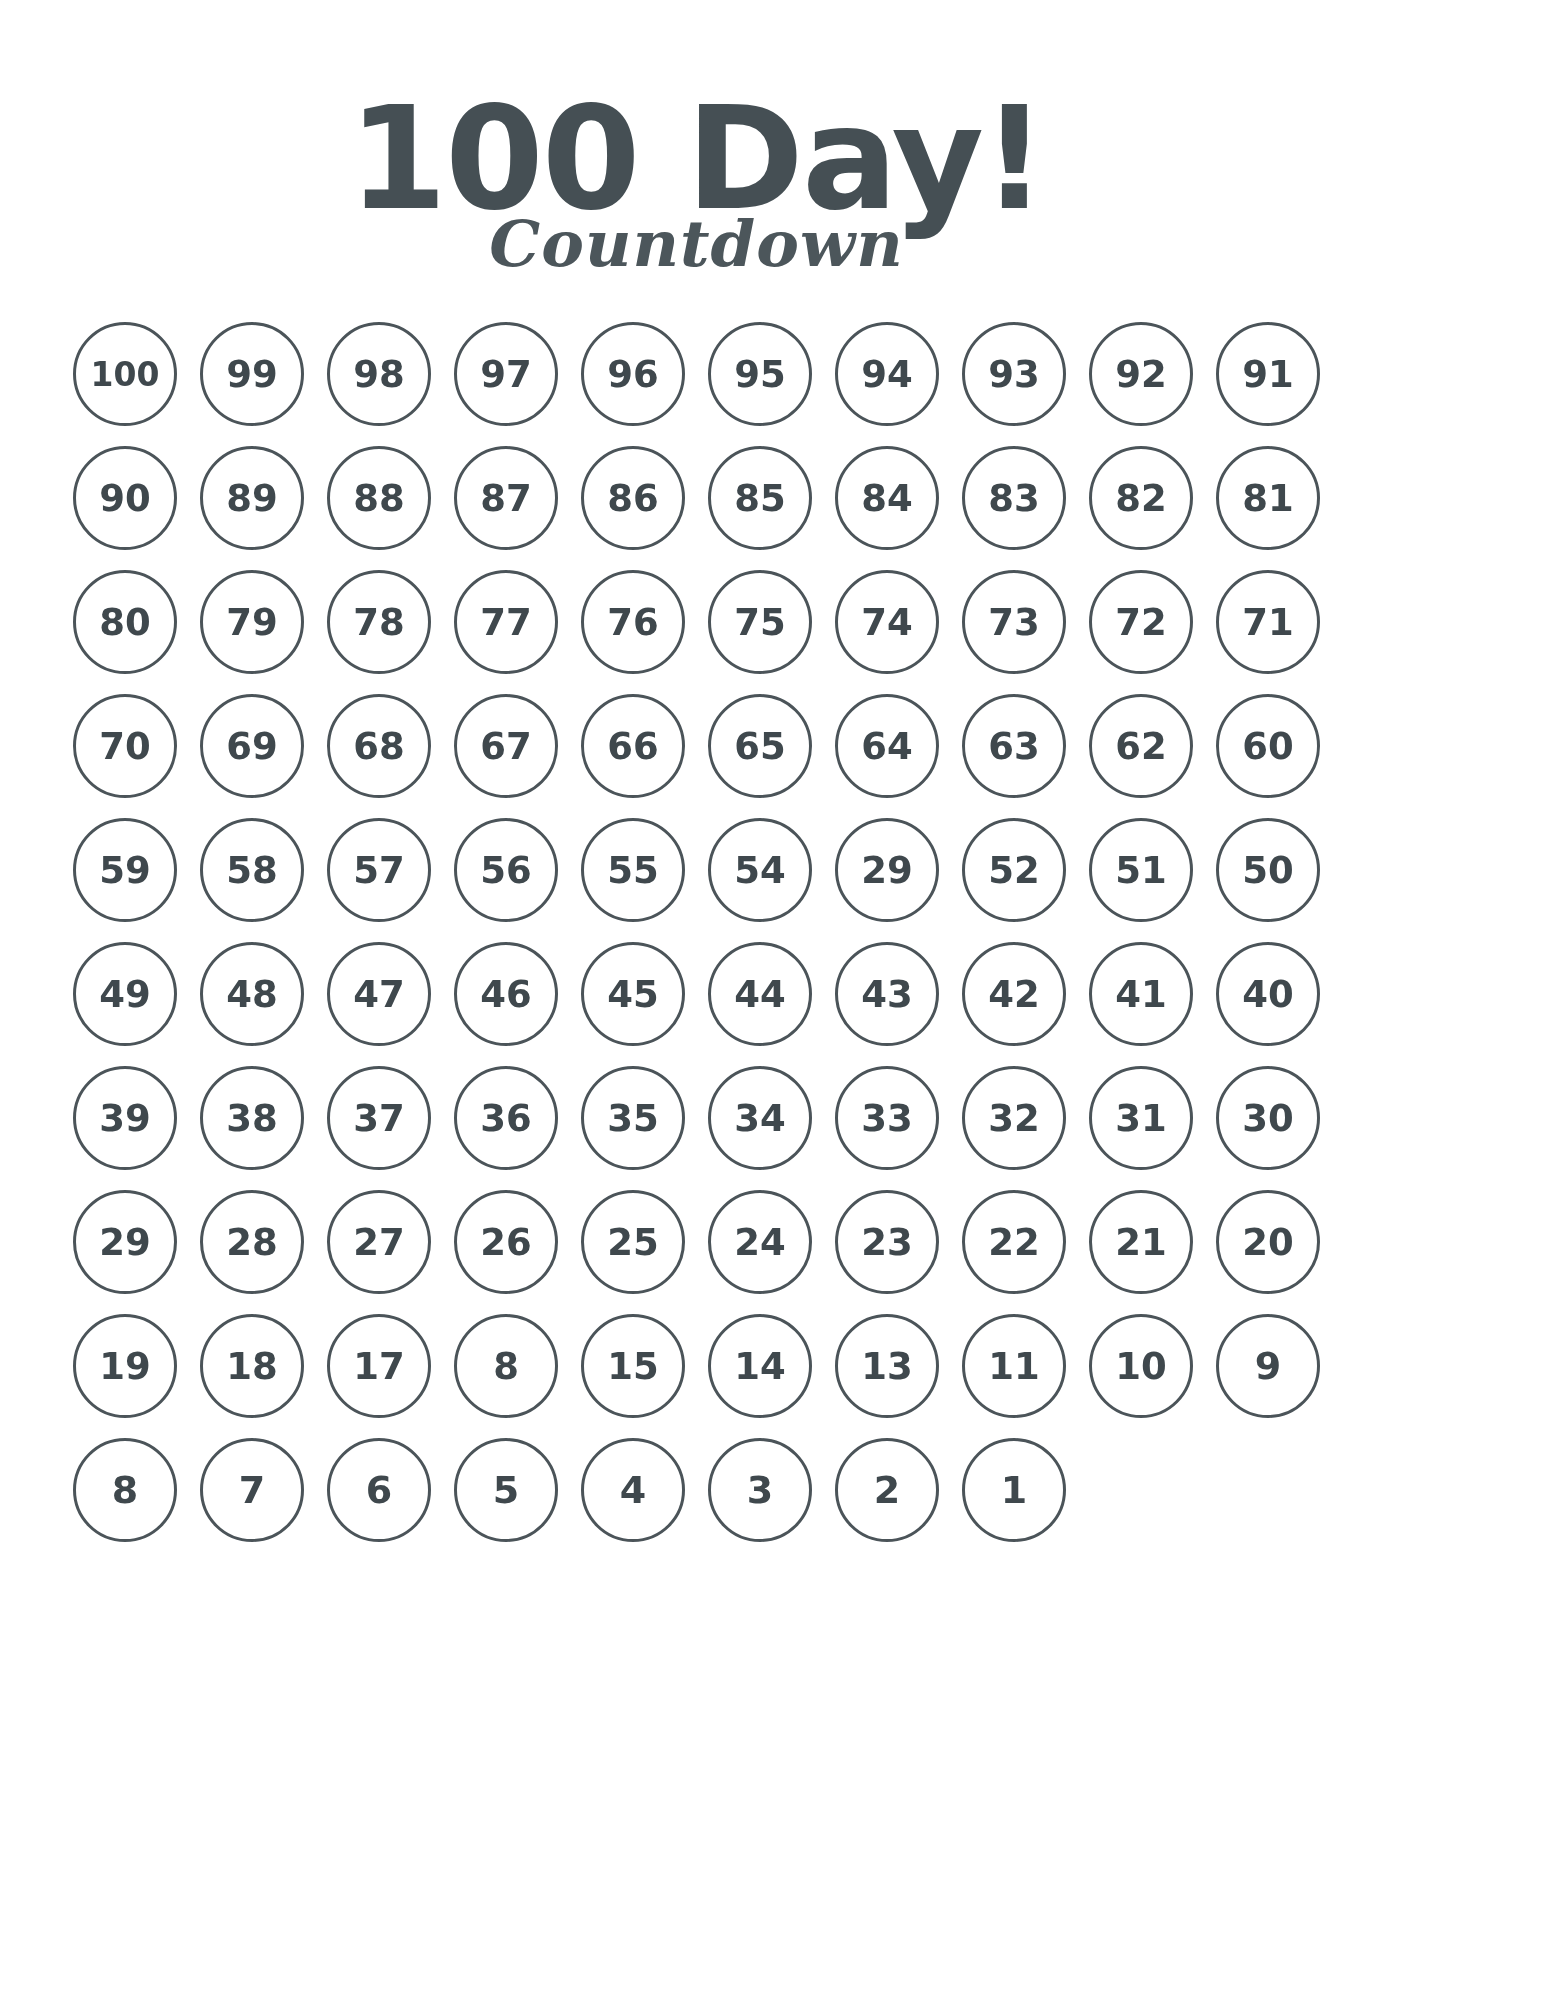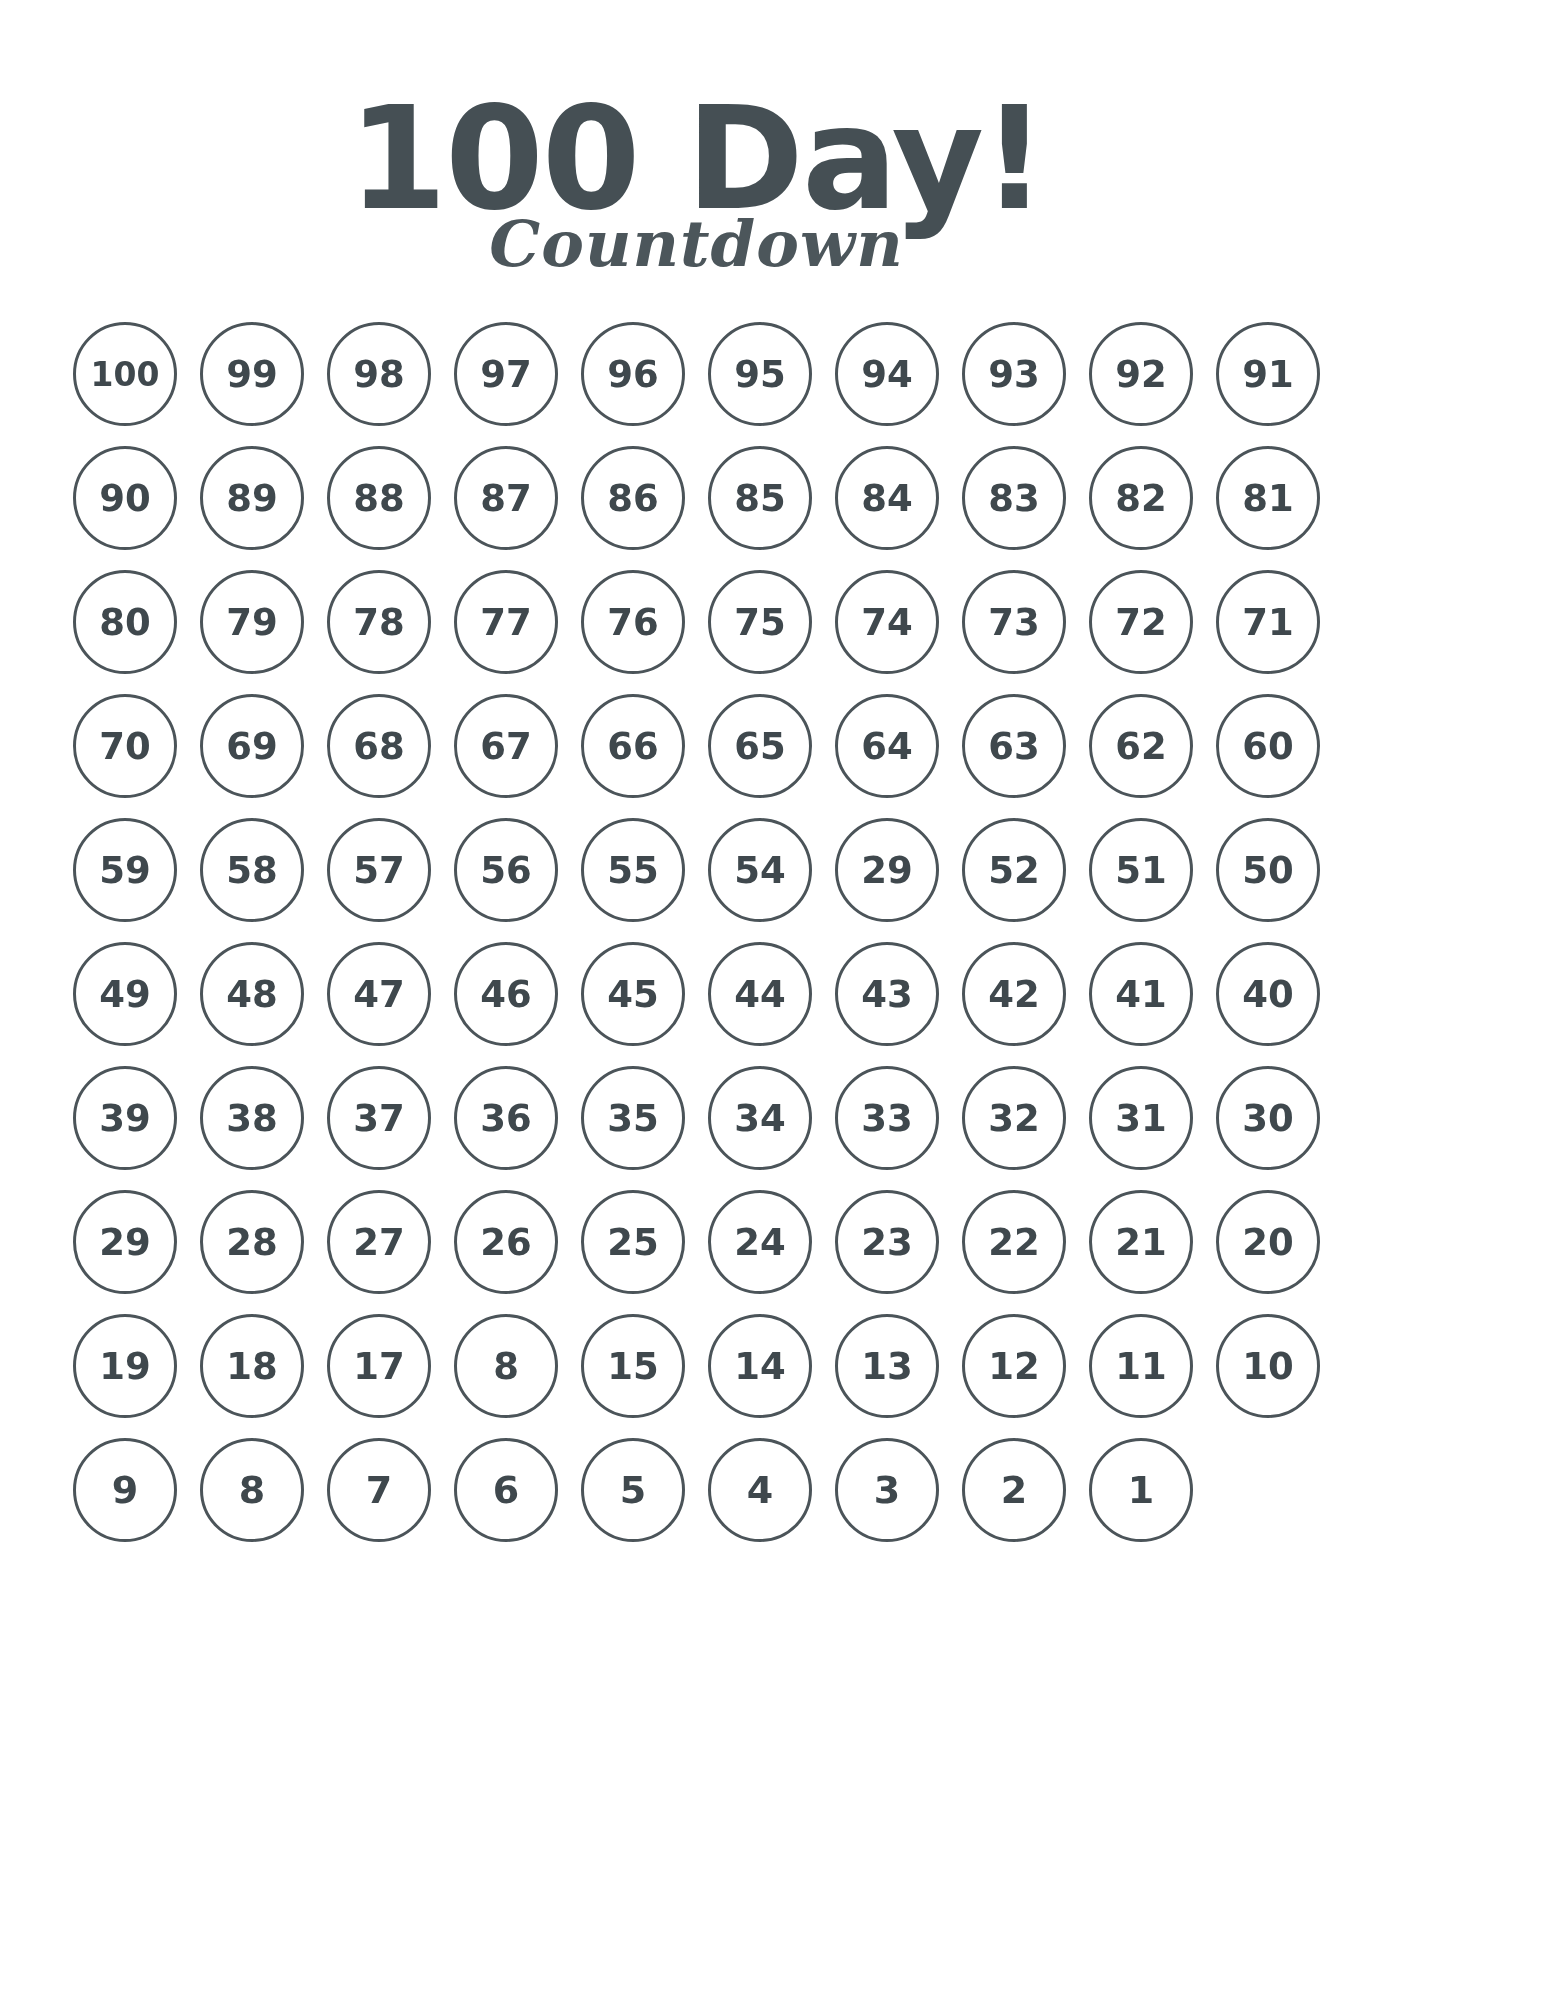--- a/index.html
+++ b/index.html
@@ -352,23 +352,20 @@
       <div class="cell">
         <div class="bubble">15</div>
       </div>
       <div class="cell">
         <div class="bubble">14</div>
       </div>
       <div class="cell">
         <div class="bubble">13</div>
       </div>
       <div class="cell">
-        <div class="bubble">12</div>
-      </div>
-      <div class="cell">
         <div class="bubble">11</div>
       </div>
       <div class="cell">
         <div class="bubble">10</div>
       </div>
       <div class="cell">
         <div class="bubble one-digit">9</div>
       </div>
       <div class="cell">
         <div class="bubble one-digit">8</div>

